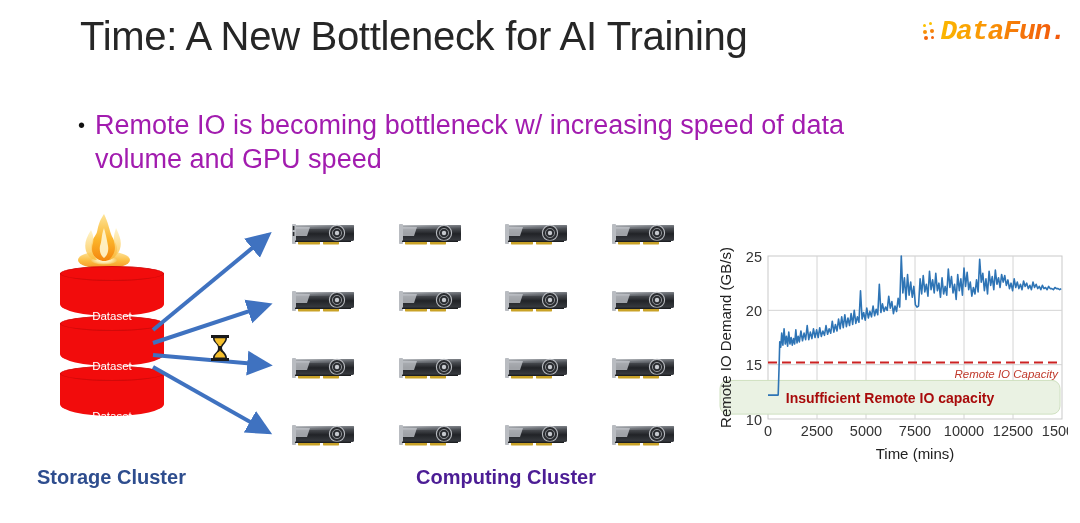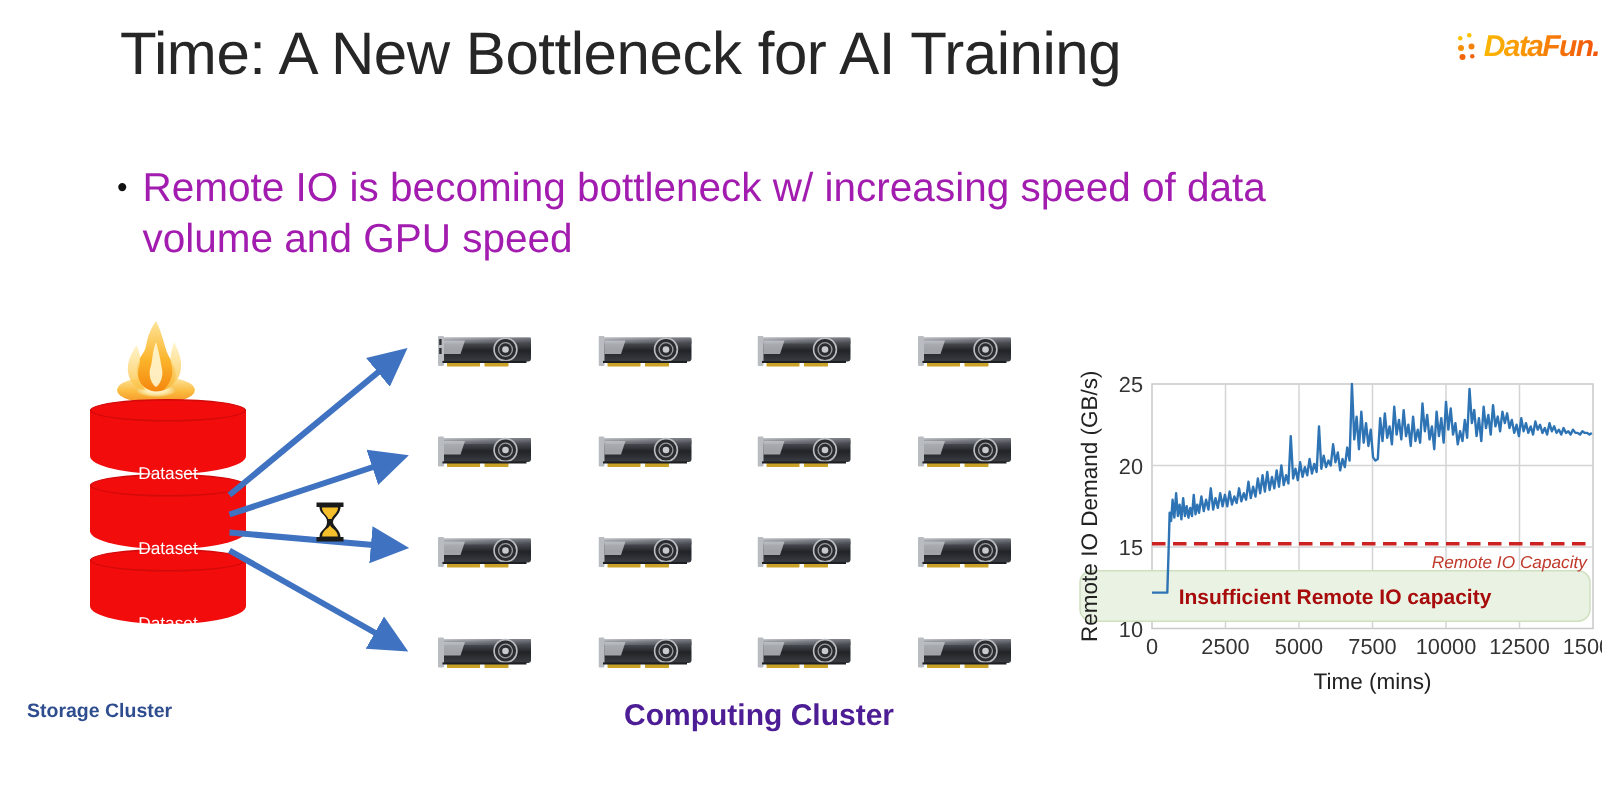--- a/index.html
+++ b/index.html
@@ -49,22 +49,22 @@
     border-radius: 50%;
     background: #f5a623;
   }
   #brand-dots i:nth-child(1){ width:3px;height:3px; left:1px; top:3px; background:#fcc200;}
   #brand-dots i:nth-child(2){ width:3px;height:3px; left:7px; top:1px; background:#fcc200;}
   #brand-dots i:nth-child(3){ width:4px;height:4px; left:1px; top:9px; background:#f79009;}
   #brand-dots i:nth-child(4){ width:4px;height:4px; left:8px; top:8px; background:#f5820b;}
   #brand-dots i:nth-child(5){ width:4px;height:4px; left:2px; top:15px; background:#f4640a;}
   #brand-dots i:nth-child(6){ width:3px;height:3px; left:9px; top:15px; background:#f4640a;}
   #brand-word {
-    font-family: Liberation Sans, sans-serif;
-    font-size: 20px;
+    font-family: Liberation Mono, monospace;
+    font-size: 28px;
     font-weight: 700;
     font-style: italic;
     letter-spacing: -1.1px;
     background: linear-gradient(95deg, #fbb900 0%, #f99405 38%, #f4700a 68%, #f2530c 100%);
     -webkit-background-clip: text;
     background-clip: text;
     color: transparent;
     -webkit-text-fill-color: transparent;
   }
 
@@ -182,23 +182,23 @@
   .gpu-card {
     position: relative;
     width: 66px;
     height: 26px;
   }
   .gpu-card svg { display:block; }
 
   
   #storage-caption {
     position: absolute;
-    left: 18px;
+    left: 37px;
     top: 466px;
-    font-size: 13px;
+    font-size: 20px;
     font-weight: 700;
     color: #2e4d8e;
   }
   #computing-caption {
     position: absolute;
     left: 416px;
     top: 466px;
     font-size: 20px;
     font-weight: 700;
     color: #4c1d95;

